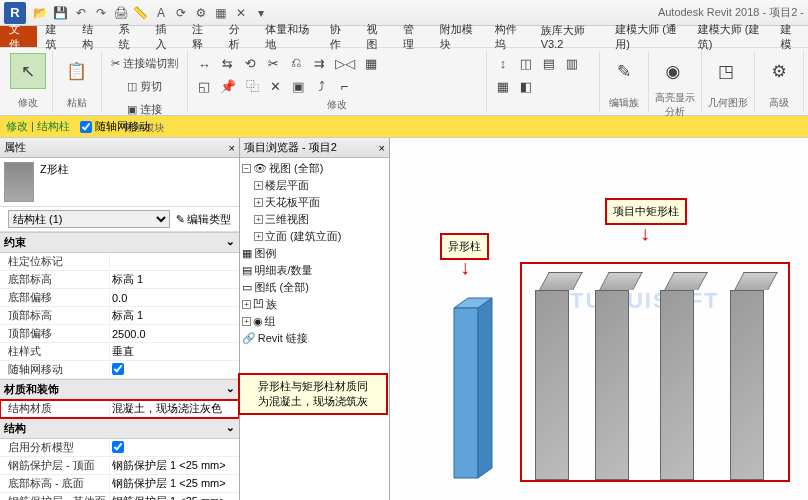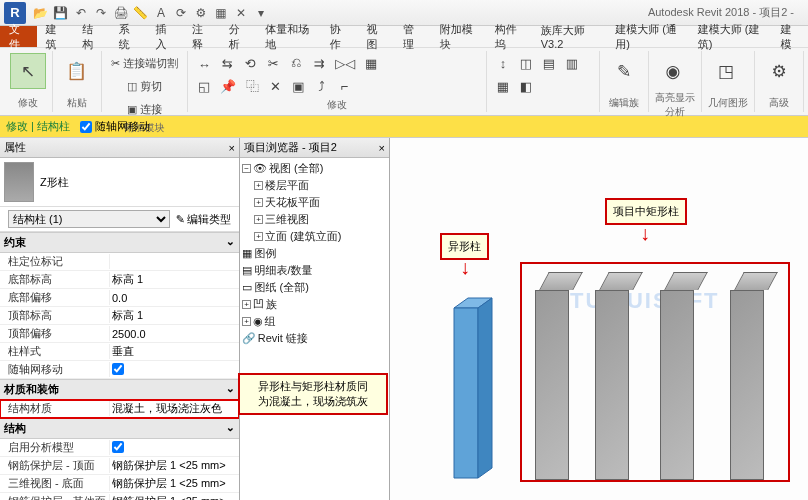--- a/index.html
+++ b/index.html
@@ -1,41 +1,41 @@
 <!DOCTYPE html>
 <html><head>
 <meta charset="utf-8">
 <style>
 * { margin:0; padding:0; box-sizing:border-box; font-family:"Microsoft YaHei","SimSun",sans-serif; }
 body { width:808px; height:500px; background:#fff; overflow:hidden; position:relative; font-size:11px; }
 .titlebar { height:26px; background:linear-gradient(#f8f8f8,#ececec); border-bottom:1px solid #ccc; display:flex; align-items:center; padding:0 4px; }
 .titlebar .qat { display:flex; gap:2px; align-items:center; }
 .titlebar .qat span { width:18px; height:18px; display:inline-flex; align-items:center; justify-content:center; color:#555; font-size:12px; }
-.titlebar .appname { margin-left:auto; margin-right:10px; color:#666; font-size:11px; }
+.titlebar .appname { margin-left:auto; color:#666; font-size:11px; }
 .rlogo { width:22px; height:22px; background:#2a5caa; color:#fff; font-weight:bold; font-size:13px; display:flex; align-items:center; justify-content:center; border-radius:2px; margin-right:6px; }
 .menubar { height:22px; background:#f5f5f5; border-bottom:1px solid #ddd; display:flex; align-items:center; }
 .menubar .tab { padding:0 9px; height:100%; display:flex; align-items:center; color:#333; font-size:11px; cursor:pointer; }
 .menubar .tab.file { background:#c2410c; color:#fff; }
 .ribbon { height:68px; background:#f5f5f5; border-bottom:1px solid #ccc; display:flex; padding:3px 4px; gap:0; }
 .rgrp { border-right:1px solid #ddd; padding:2px 6px; display:flex; flex-direction:column; justify-content:space-between; }
 .rgrp .icons { display:flex; gap:3px; flex-wrap:wrap; }
 .rgrp .icons.col { flex-direction:column; }
 .ribbtn { min-width:20px; height:20px; display:inline-flex; align-items:center; justify-content:center; font-size:13px; color:#444; border:1px solid transparent; padding:0 2px; }
 .ribbtn.big { width:36px; height:36px; font-size:17px; }
 .ribbtn.wide { width:auto; white-space:nowrap; font-size:11px; gap:3px; }
 .rgrp .lbl { font-size:10px; color:#666; text-align:center; margin-top:2px; }
 .modify-active { background:#cde6c0; border:1px solid #8fc97a; }
 .subbar { height:22px; background:#fde047; border-bottom:1px solid #ccc; display:flex; align-items:center; padding:0 6px; gap:10px; font-size:11px; }
 .subbar .crumb { color:#1a7f3c; }
 .subbar label { display:flex; align-items:center; gap:3px; }
 .main { display:flex; height:362px; }
 .prop-panel { width:240px; border-right:1px solid #aaa; display:flex; flex-direction:column; background:#fff; }
 .panel-hdr { height:20px; background:linear-gradient(#f0f0f0,#e0e0e0); border-bottom:1px solid #bbb; display:flex; align-items:center; justify-content:space-between; padding:0 4px; font-size:11px; }
 .panel-hdr .x { cursor:pointer; }
-.prop-head { display:flex; align-items:center; padding:4px; gap:6px; border-bottom:1px solid #ddd; }
+.prop-head { display:flex; padding:4px; gap:6px; border-bottom:1px solid #ddd; }
 .prop-head .thumb { width:30px; height:40px; background:linear-gradient(#888,#aaa); border:1px solid #999; }
 .prop-type-row { display:flex; padding:3px 8px; border-bottom:1px solid #ddd; align-items:center; }
 .prop-type-row select { flex:1; height:18px; font-size:11px; border:1px solid #aaa; }
 .prop-type-row .edtype { margin-left:6px; font-size:11px; display:flex; align-items:center; gap:2px; cursor:pointer; }
 .prop-grid { flex:1; overflow-y:auto; font-size:11px; }
 .pg-section { background:#e8e8e8; padding:2px 4px; font-weight:bold; border-top:1px solid #ccc; border-bottom:1px solid #ccc; display:flex; justify-content:space-between; }
 .pg-row { display:flex; border-bottom:1px solid #eee; height:18px; align-items:center; }
 .pg-row .k { width:110px; padding-left:8px; color:#333; border-right:1px solid #eee; white-space:nowrap; overflow:hidden; }
 .pg-row .v { flex:1; padding:0 2px; }
 .pg-row .v input[type=text]{ width:100%; border:none; font-size:11px; height:16px; }
@@ -248,21 +248,21 @@
         </div>
       <div class="pg-row">
           <div class="k">启用分析模型</div>
           <div class="v"><input type="checkbox" checked="" style=""></div>
         </div>
       <div class="pg-row">
           <div class="k">钢筋保护层 - 顶面</div>
           <div class="v"><input type="text" value="钢筋保护层 1 &lt;25 mm&gt;" style=""></div>
         </div>
       <div class="pg-row">
-          <div class="k">三维视图 - 底面</div>
+          <div class="k">底部标高 - 底面</div>
           <div class="v"><input type="text" value="钢筋保护层 1 &lt;25 mm&gt;" style=""></div>
         </div>
       <div class="pg-row">
           <div class="k">钢筋保护层 - 其他面</div>
           <div class="v"><input type="text" value="钢筋保护层 1 &lt;25 mm&gt;" style=""></div>
         </div>
 
     </div>
   </div>
 

